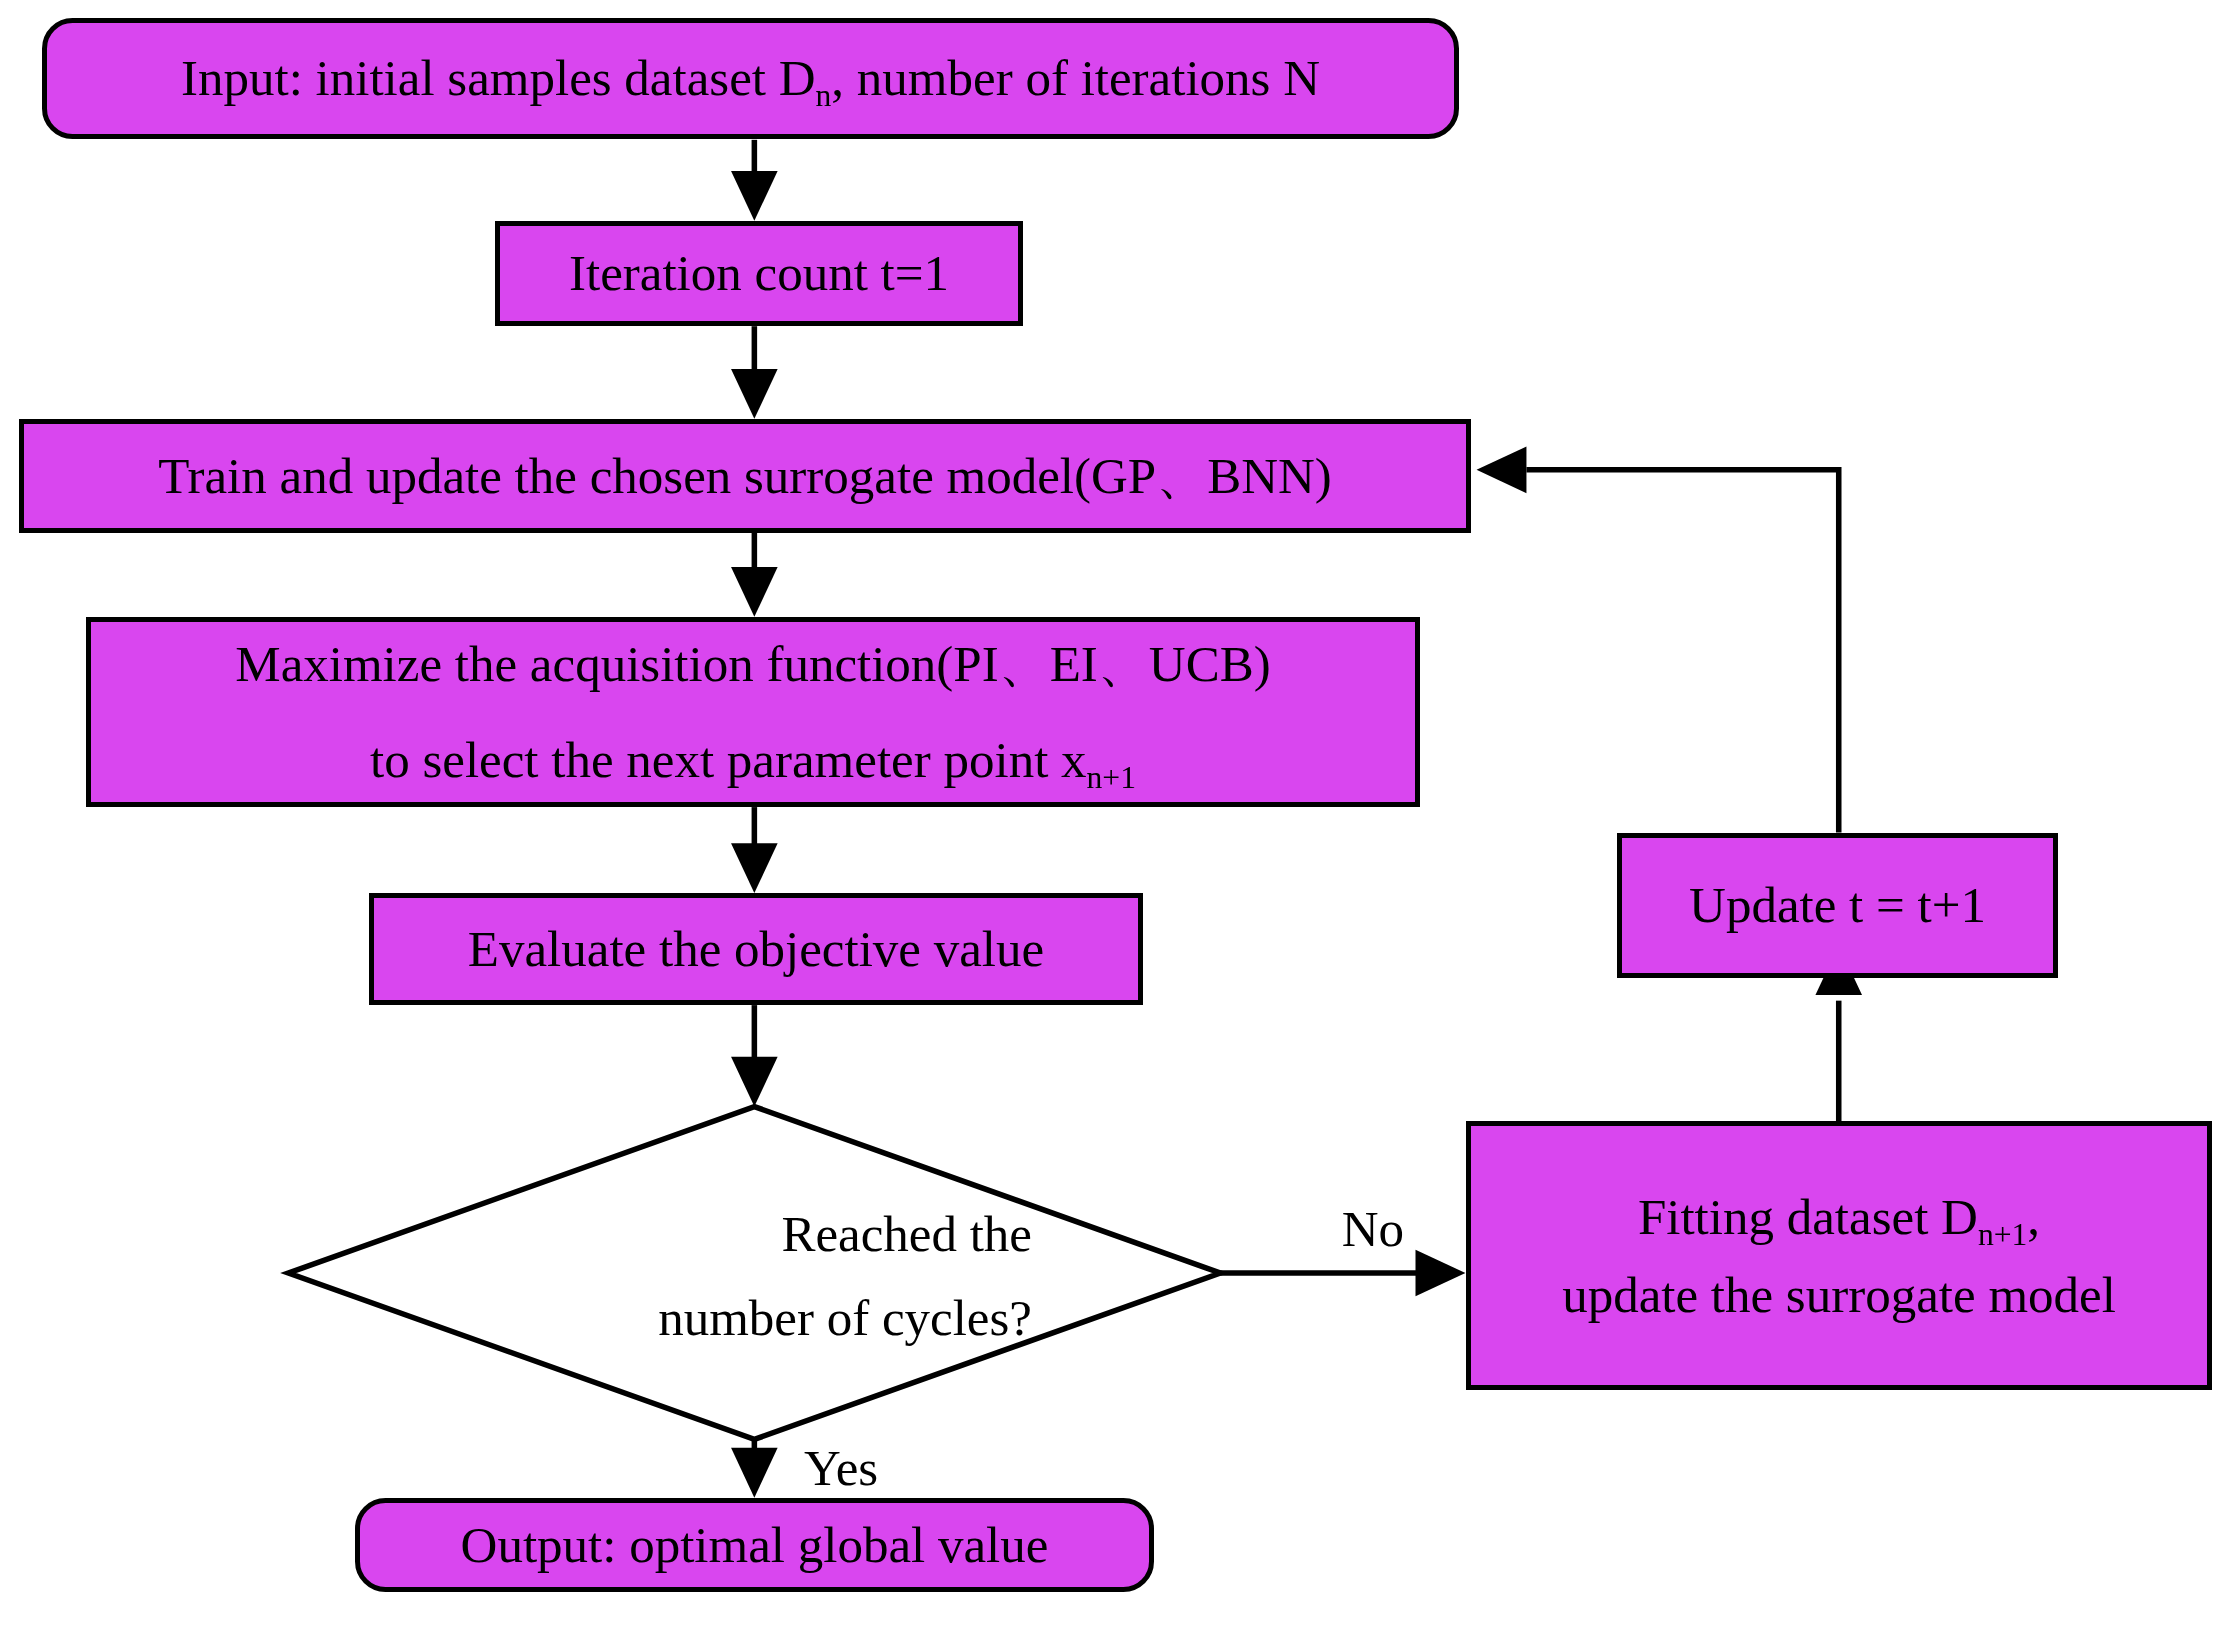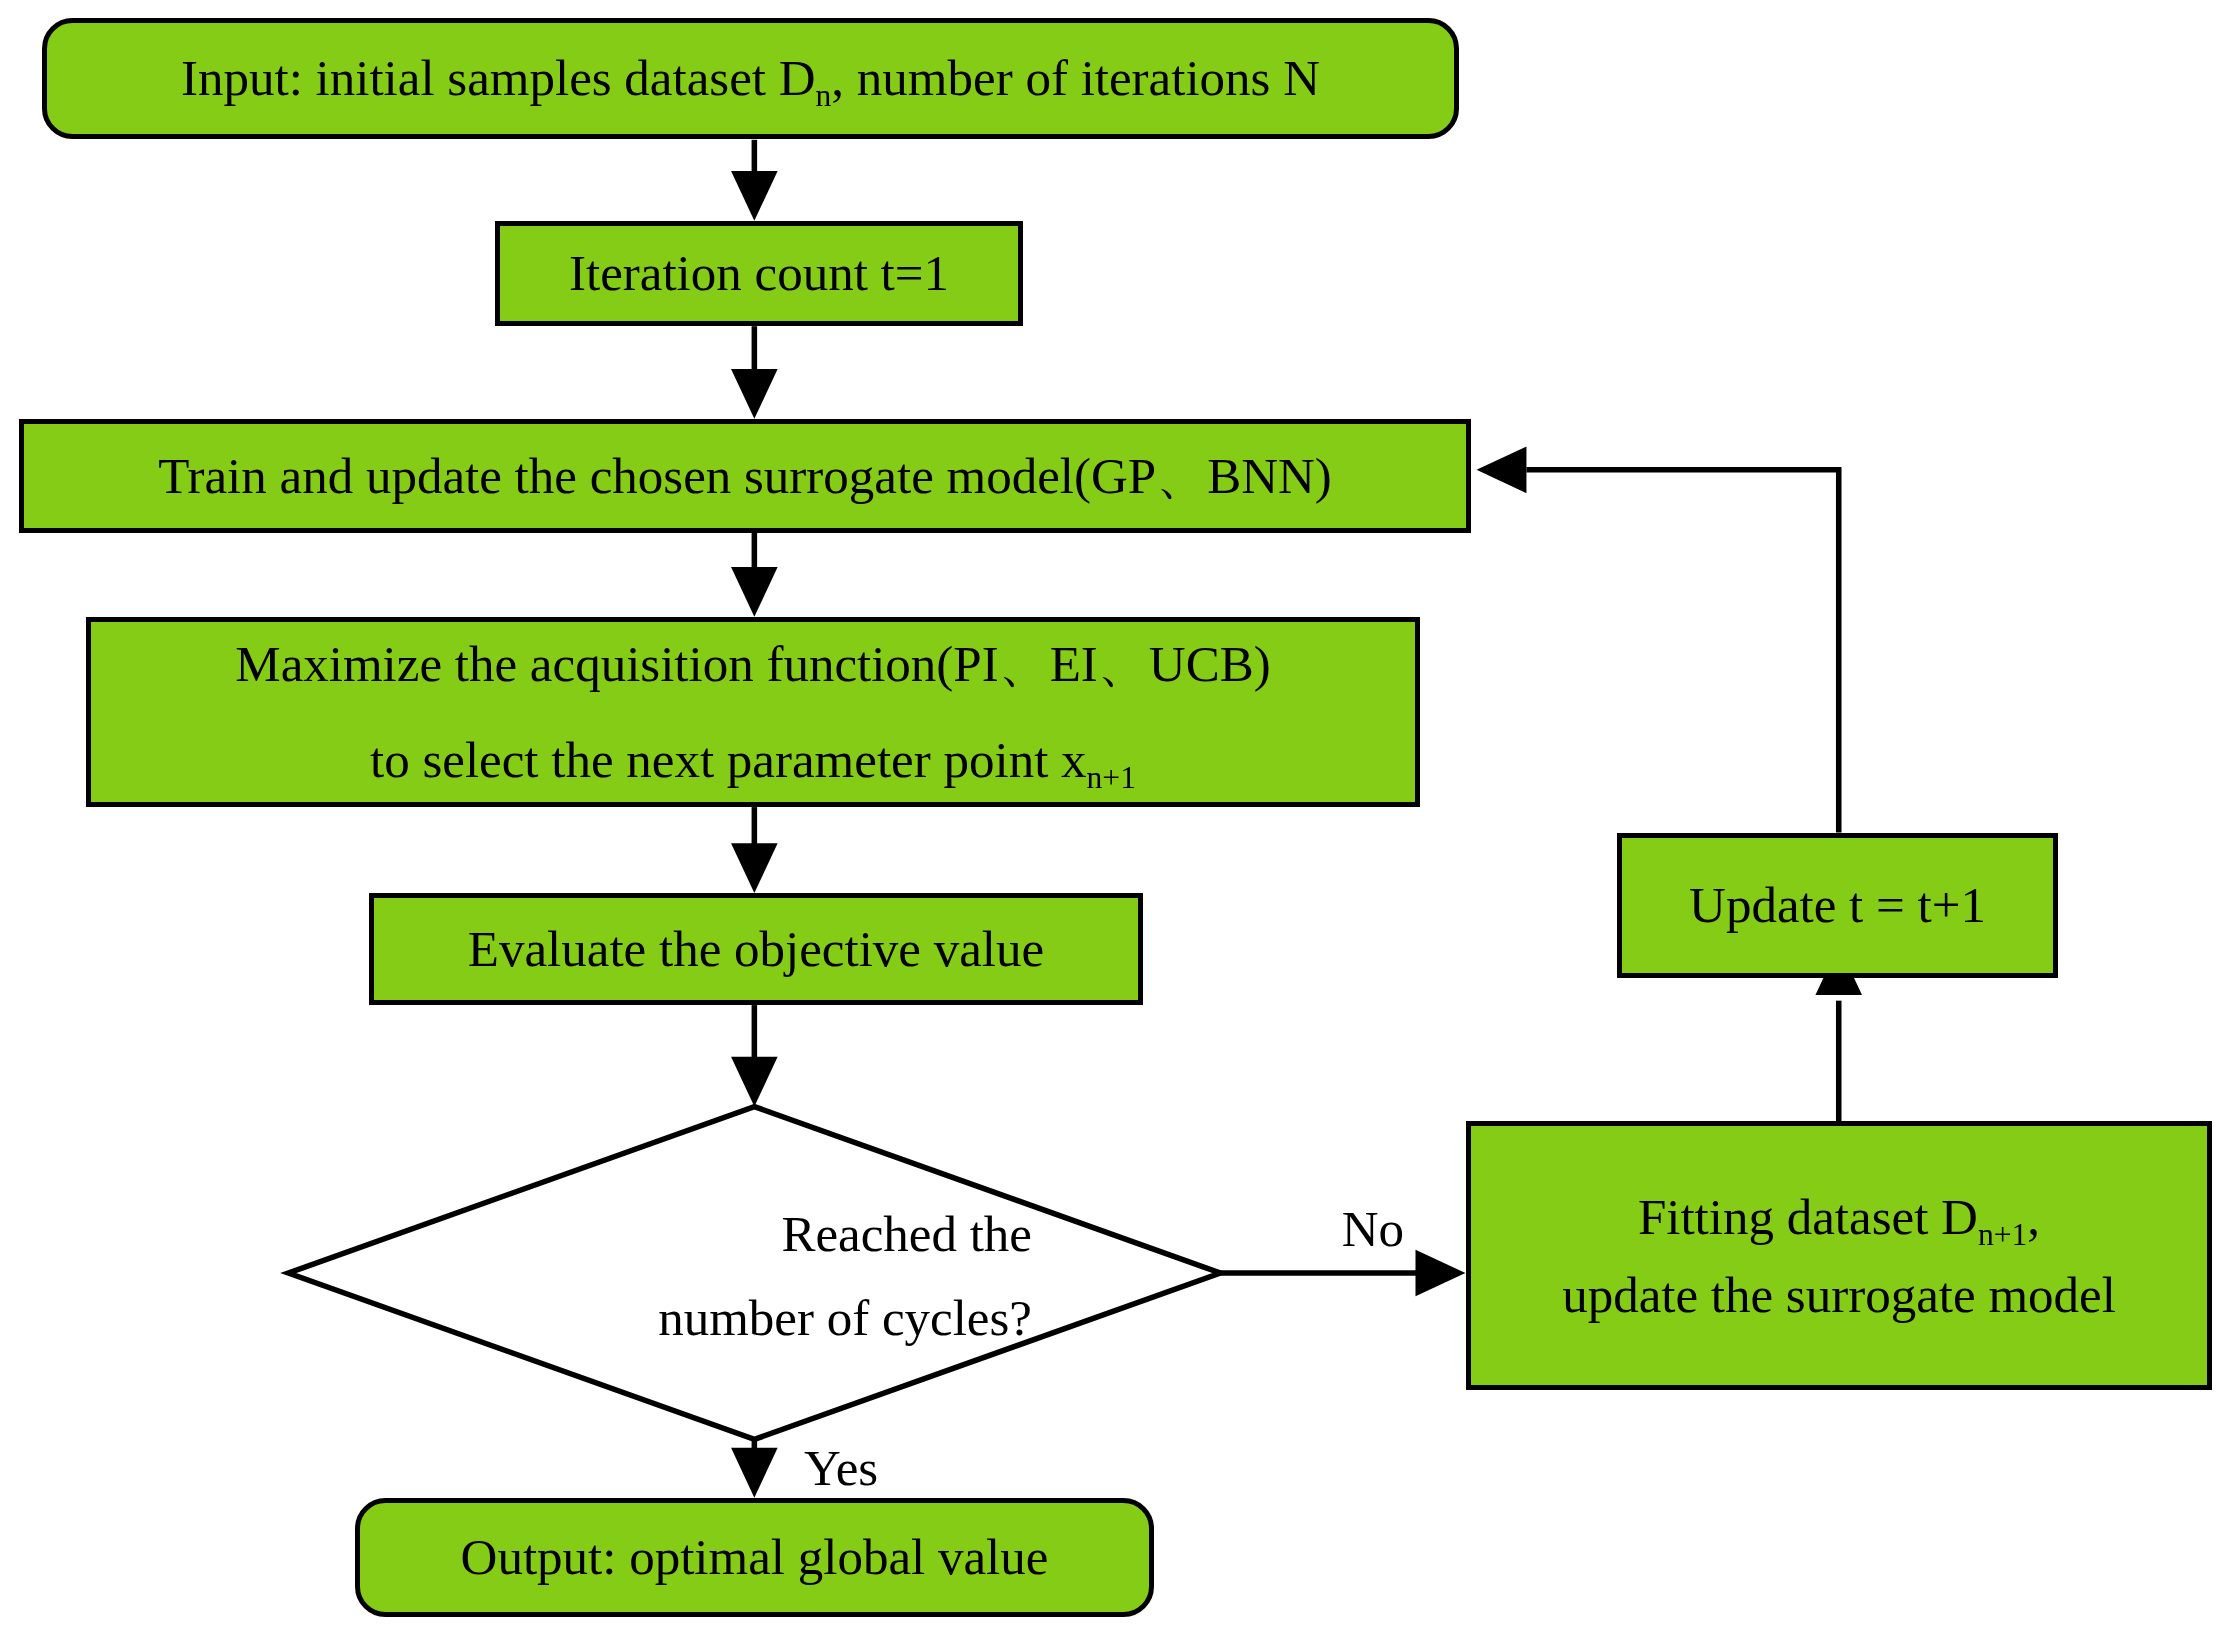--- a/index.html
+++ b/index.html
@@ -12,21 +12,21 @@
     font-family:"Liberation Serif","DejaVu Serif",serif;
   }
   .connectors { position:absolute; left:0; top:0; z-index:1; }
   .connectors line, .connectors polyline {
     stroke:#000000; stroke-width:10; fill:none;
   }
   .connectors polygon.arrowhead { fill:#000000; stroke:none; }
   .connectors polygon.decision-shape { fill:#ffffff; stroke:#000000; stroke-width:10; }
   .node {
     position:absolute; z-index:2;
-    background:#84cc16;
+    background:#d946ef;
     border:5.5px solid #000000;
     display:flex; flex-direction:column;
     justify-content:center; align-items:center;
     text-align:center;
     font-size:51px; line-height:83px;
   }
   .node.terminator { border-radius:30.5px; }
   .node.multiline { line-height:84px;gap:12px; }
   .node.tight { line-height:78px; }
   .floating-label {
@@ -99,21 +99,21 @@
   </div>
 
   <div class="floating-label" style="left:804px; top:1426px; width:178px; text-align:left;">
     <span>Yes</span>
   </div>
 
   <div class="floating-label" style="left:1265px; top:1187px; width:139px;">
     <span>No</span>
   </div>
 
-  <div class="node terminator" style="left:355px; top:1498px; width:799px; height:119px;">
+  <div class="node terminator" style="left:355px; top:1498px; width:799px; height:94px;">
     <div>Output: optimal global value</div>
   </div>
 
   <div class="node tight" style="left:1466px; top:1121px; width:746px; height:269px;">
     <div><span>Fitting dataset D</span><sub>n+1</sub><span>,</span></div>
     <div>update the surrogate model</div>
   </div>
 
   <div class="node" style="left:1617px; top:833px; width:441px; height:145px;">
     <div>Update t = t+1</div>

